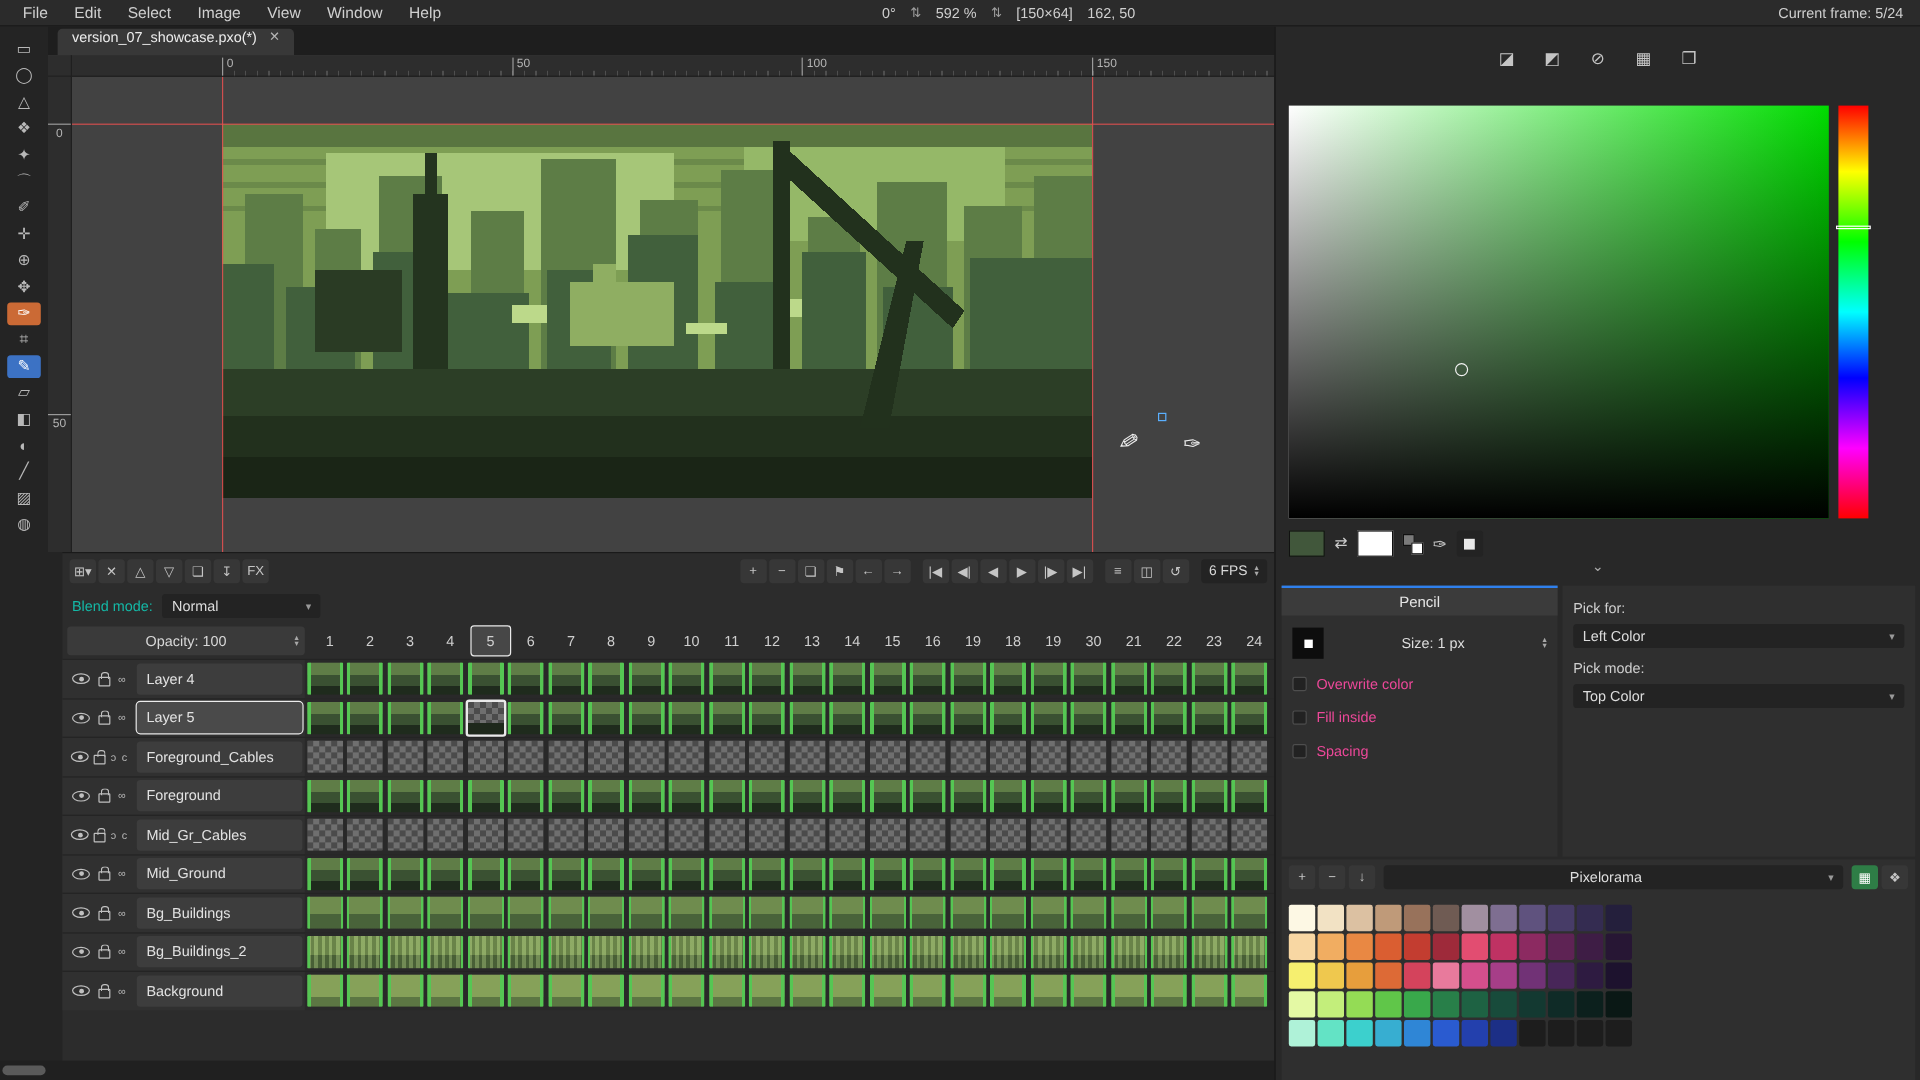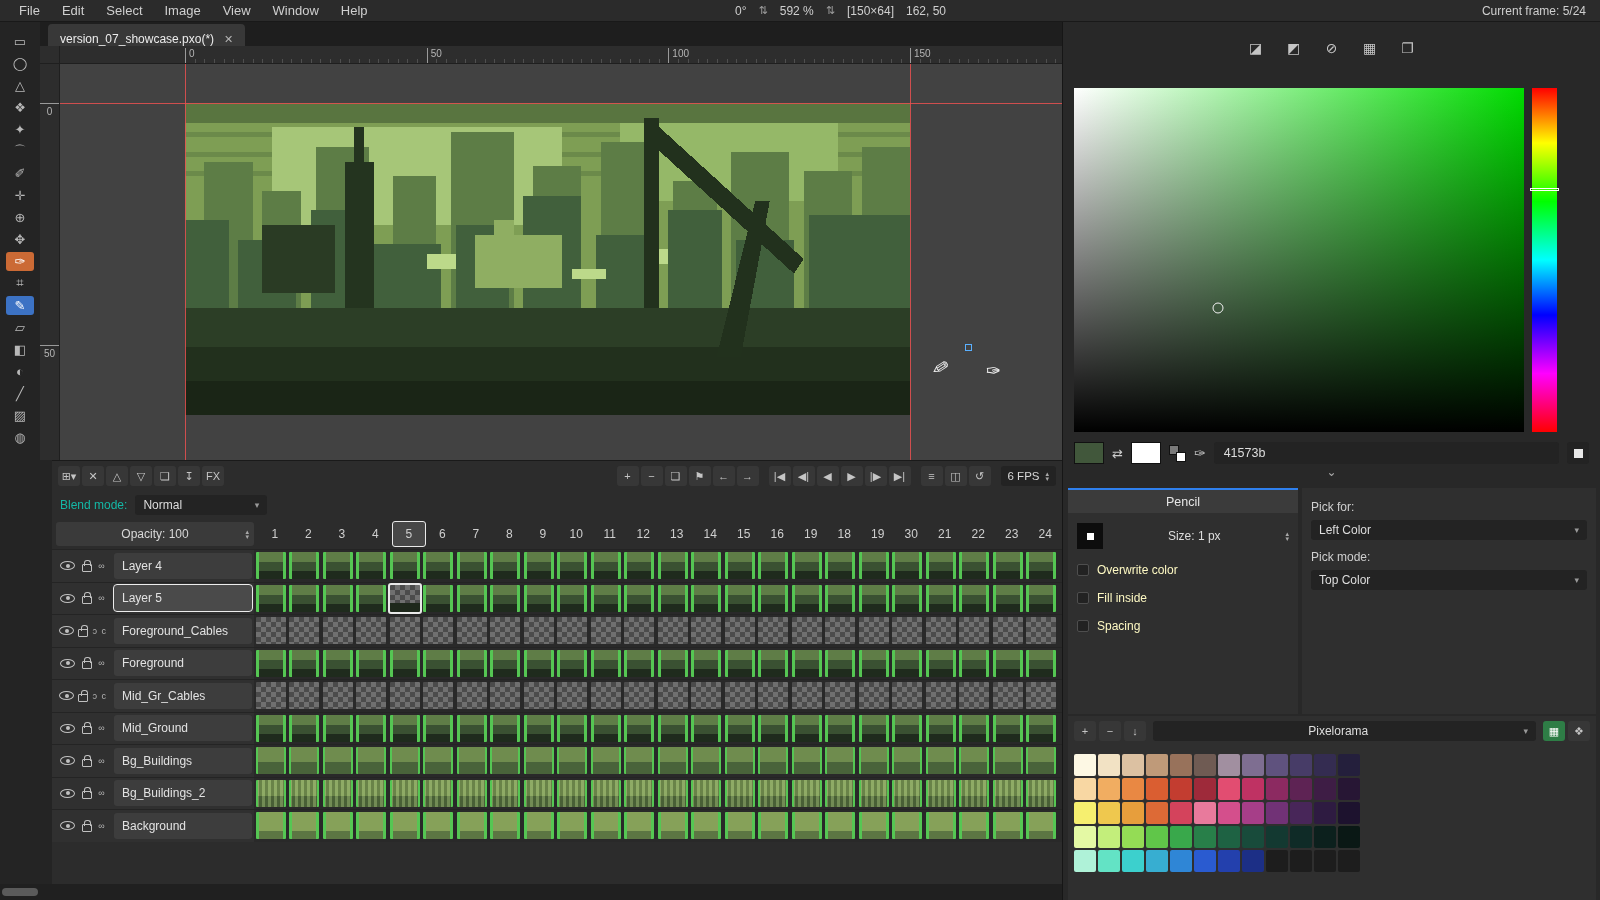--- a/index.html
+++ b/index.html
@@ -8,21 +8,21 @@
 i{font-style:normal}
 
 .menubar{position:absolute;left:0;top:0;width:1600px;height:22px;background:#2b2b2b;border-bottom:1px solid #191919;display:flex;align-items:center;z-index:20}
 .menus{display:flex;padding-left:8px}
 .mi{padding:0 11px;font-size:13px;color:#cfcfcf;cursor:default}
 .mcenter{position:absolute;left:735px;display:flex;align-items:center;gap:12px;color:#cfcfcf}
 .mico{font-size:11px;color:#9d9d9d}
 .mright{position:absolute;right:14px;color:#cfcfcf}
 
 .tabbar{position:absolute;left:40px;top:22px;width:1022px;height:24px;background:#1e1e1e;display:flex;align-items:flex-end;padding-left:8px}
-.tab{height:22px;background:#383838;border-radius:4px 4px 0 0;display:flex;align-items:flex-end;gap:10px;padding:0 12px;color:#ececec}
+.tab{height:22px;background:#383838;border-radius:4px 4px 0 0;display:flex;align-items:flex-start;gap:10px;padding:0 12px;color:#ececec}
 .tclose{color:#b5b5b5;font-size:11px}
 
 .toolbar{position:absolute;left:0;top:27px;width:40px;height:432px;display:flex;flex-direction:column;align-items:center;padding-top:3px}
 .tool{width:28px;height:19px;display:flex;align-items:center;justify-content:center;font-size:13px;color:#b8b8b8;border-radius:3px;margin:1.5px 0}
 
 .canvaszone{position:absolute;left:40px;top:46px;width:1022px;height:414px;background:#424242}
 .rcorner{position:absolute;left:0;top:0;width:20px;height:18px;background:#2d2d2d;border-right:1px solid #1f1f1f;border-bottom:1px solid #1f1f1f}
 .rulertop{position:absolute;left:20px;top:0;width:1002px;height:18px;background:#2d2d2d;border-bottom:1px solid #1f1f1f;background-image:repeating-linear-gradient(90deg,#4f4f4f 0 1px,transparent 1px 9.67px);background-repeat:no-repeat;background-size:880px 5px;background-position:125px 13px}
 .rlab{position:absolute;top:2px;height:15px;border-left:1px solid #9a9a9a;padding-left:3px;font-size:10px;color:#b5b5b5}
 .rulerleft{position:absolute;left:0;top:18px;width:20px;height:396px;background:#2d2d2d;border-right:1px solid #1f1f1f}
@@ -98,21 +98,21 @@
 .pencilp{left:5px;width:230px}
 .pickerp{left:239px;width:294px}
 .phead{height:25px;background:#3b3b3b;border-top:2px solid transparent;display:flex;align-items:center;justify-content:center;font-size:12.5px;color:#e5e5e5}
 .pbody{padding:10px 9px}
 .sizerow{display:flex;align-items:center;gap:8px}
 .brushprev{width:26px;height:26px;background:#0d0d0d;display:flex;align-items:center;justify-content:center}
 .brushprev i{width:7px;height:7px;background:#fff;display:block}
 .sizetext{flex:1;text-align:center;color:#ddd}
 .cbrow{display:flex;align-items:center;gap:8px;margin-top:14px}
 .cb{width:12px;height:12px;background:#222;border:1px solid #4e4e4e;border-radius:2px}
-.cblabel{color:#fef9c3}
+.cblabel{color:#ec4899}
 .plabel{color:#cfcfcf;margin:2px 0 6px}
 .wsel{width:100%;margin-bottom:10px}
 .palette{position:absolute;left:5px;top:694px;width:528px;bottom:0;background:#2f2f2f}
 .palbar{display:flex;align-items:center;gap:3px;padding:5px 6px}
 .palsel{flex:1;margin:0 4px}
 .palsel .lbl{flex:1;text-align:center}
 .palico.act{background:#2e7d46;color:#fff}
 .pgrid{display:grid;grid-template-columns:repeat(12,22px);gap:2px;padding:8px 6px}
 .pcell{width:22px;height:22px;border-radius:2px}
 .pcell.empty{background:#1d1d1d}
@@ -1079,21 +1079,20 @@
   </div>
   <div class="swrow">
     <div id="leftswatch" class="csw" style="background: rgb(65, 87, 59);"></div>
     <span class="swap">⇄</span>
     <div id="rightswatch" class="csw" style="background: rgb(255, 255, 255);"></div>
     <div class="defcols">
         <i class="dc2"></i>
         <i class="dc1"></i>
       </div>
     <span class="dropico">✑</span>
-    <div class="hexbox">41573b</div>
     <div class="expbtn">
         <i></i>
       </div>
   </div>
   <div class="chev">⌄</div>
 
   <div class="panel pencilp">
     <div id="pencilhead" class="phead" style="border-top-color: rgb(47, 128, 237);">Pencil</div>
     <div class="pbody">
       <div class="sizerow">

